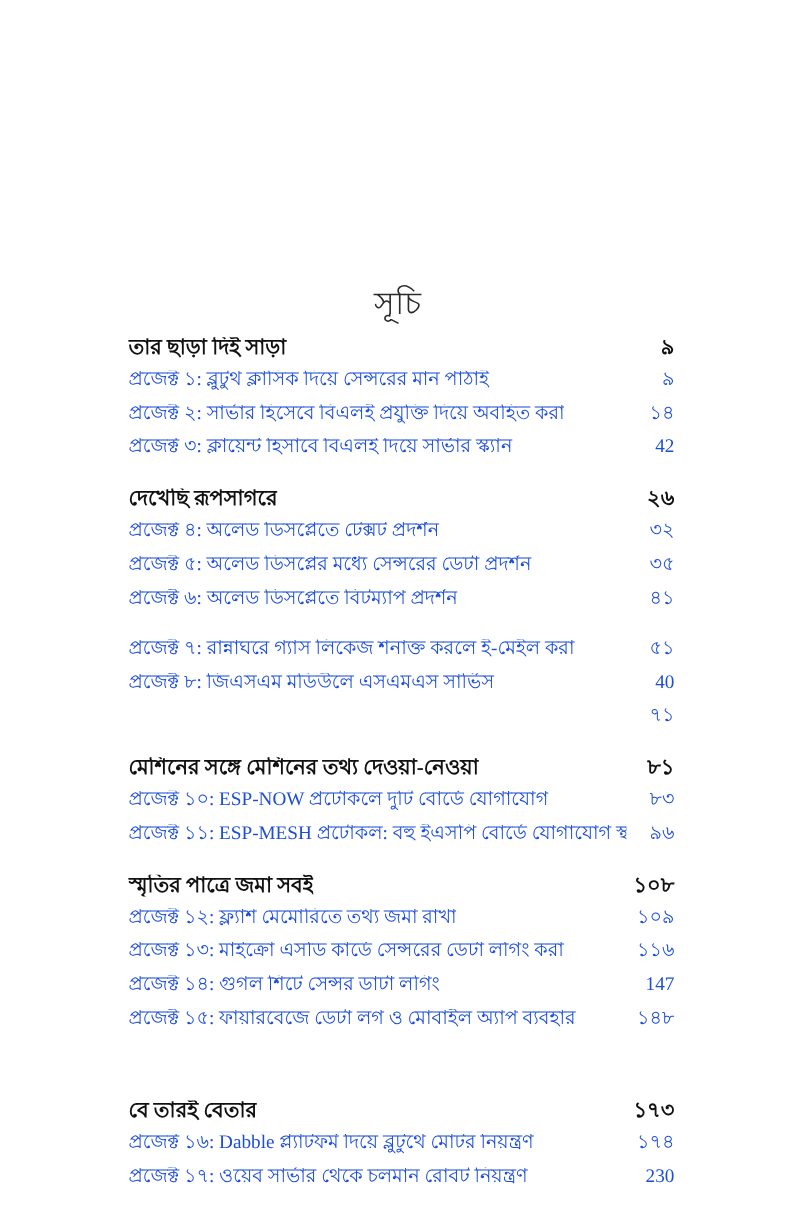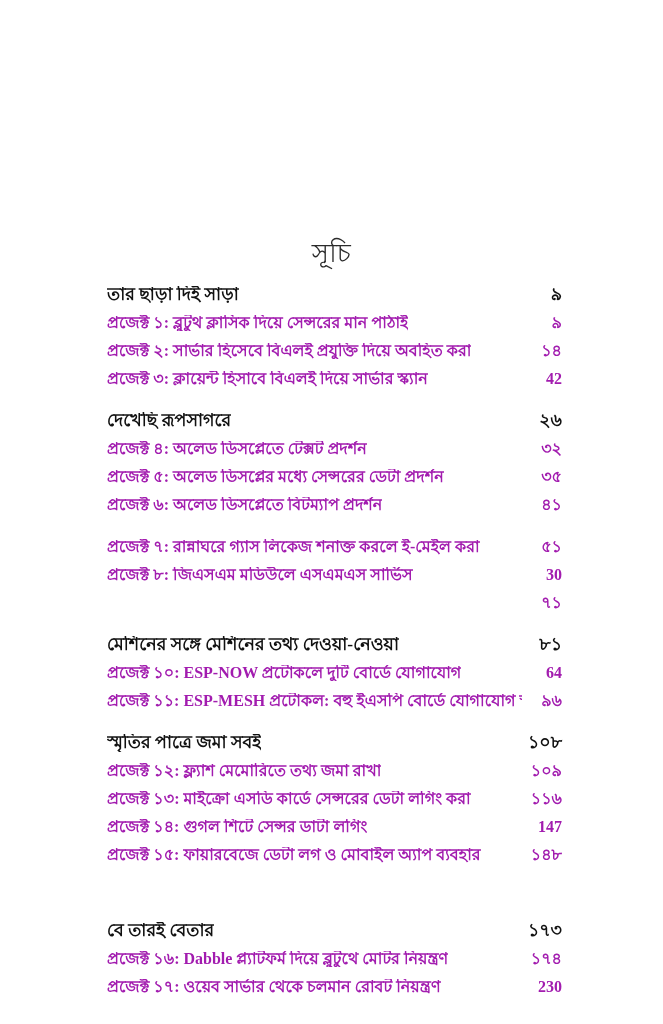--- a/index.html
+++ b/index.html
@@ -48,21 +48,21 @@
   .section {
     margin-bottom: 14px;
   }
   .section:last-child {
     margin-bottom: 0;
     margin-top: 48px;
   }
 
   .entry {
     display: flex;
-    align-items: center;
+    align-items: flex-start;
     width: 100%;
     line-height: 1.0;
   }
 
   .entry .label {
     flex: 0 1 auto;
     white-space: nowrap;
     overflow: hidden;
   }
 
@@ -83,24 +83,24 @@
     font-size: 17.5px;
     height: 28px;
     color: #111111;
   }
   .entry.chapter .pageno {
     min-width: 34px;
   }
 
   
   .entry.project {
-    font-weight: 700;
+    font-weight: 400;
     font-size: 16px;
     height: 28px;
-    color: #a21caf;
+    color: #1d4ed8;
   }
   .entry.project .pageno {
     min-width: 34px;
   }
 </style>
 </head>
 <body>
 
 <div class="page">
 
@@ -154,37 +154,37 @@
       </div>
       <div class="section">
         <div class="entry project">
           <span class="label">প্রজেক্ট ৭: রান্নাঘরে গ্যাস লিকেজ শনাক্ত করলে ই-মেইল করা</span>
           <span class="filler"></span>
           <span class="pageno">৫১</span>
         </div>
         <div class="entry project">
           <span class="label">প্রজেক্ট ৮: জিএসএম মডিউলে এসএমএস সার্ভিস</span>
           <span class="filler"></span>
-          <span class="pageno">30</span>
+          <span class="pageno">40</span>
         </div>
         <div class="entry project">
           <span class="filler"></span>
           <span class="pageno">৭১</span>
         </div>
       </div>
       <div class="section">
         <div class="entry chapter">
           <span class="label">মেশিনের সঙ্গে মেশিনের তথ্য দেওয়া-নেওয়া</span>
           <span class="filler"></span>
           <span class="pageno">৮১</span>
         </div>
         <div class="entry project">
           <span class="label">প্রজেক্ট ১০: ESP-NOW প্রটোকলে দুটি বোর্ডে যোগাযোগ</span>
           <span class="filler"></span>
-          <span class="pageno">64</span>
+          <span class="pageno">৮৩</span>
         </div>
         <div class="entry project">
           <span class="label">প্রজেক্ট ১১: ESP-MESH প্রটোকল: বহু ইএসপি বোর্ডে যোগাযোগ স্থাপন</span>
           <span class="filler"></span>
           <span class="pageno">৯৬</span>
         </div>
       </div>
       <div class="section">
         <div class="entry chapter">
           <span class="label">স্মৃতির পাত্রে জমা সবই</span>

